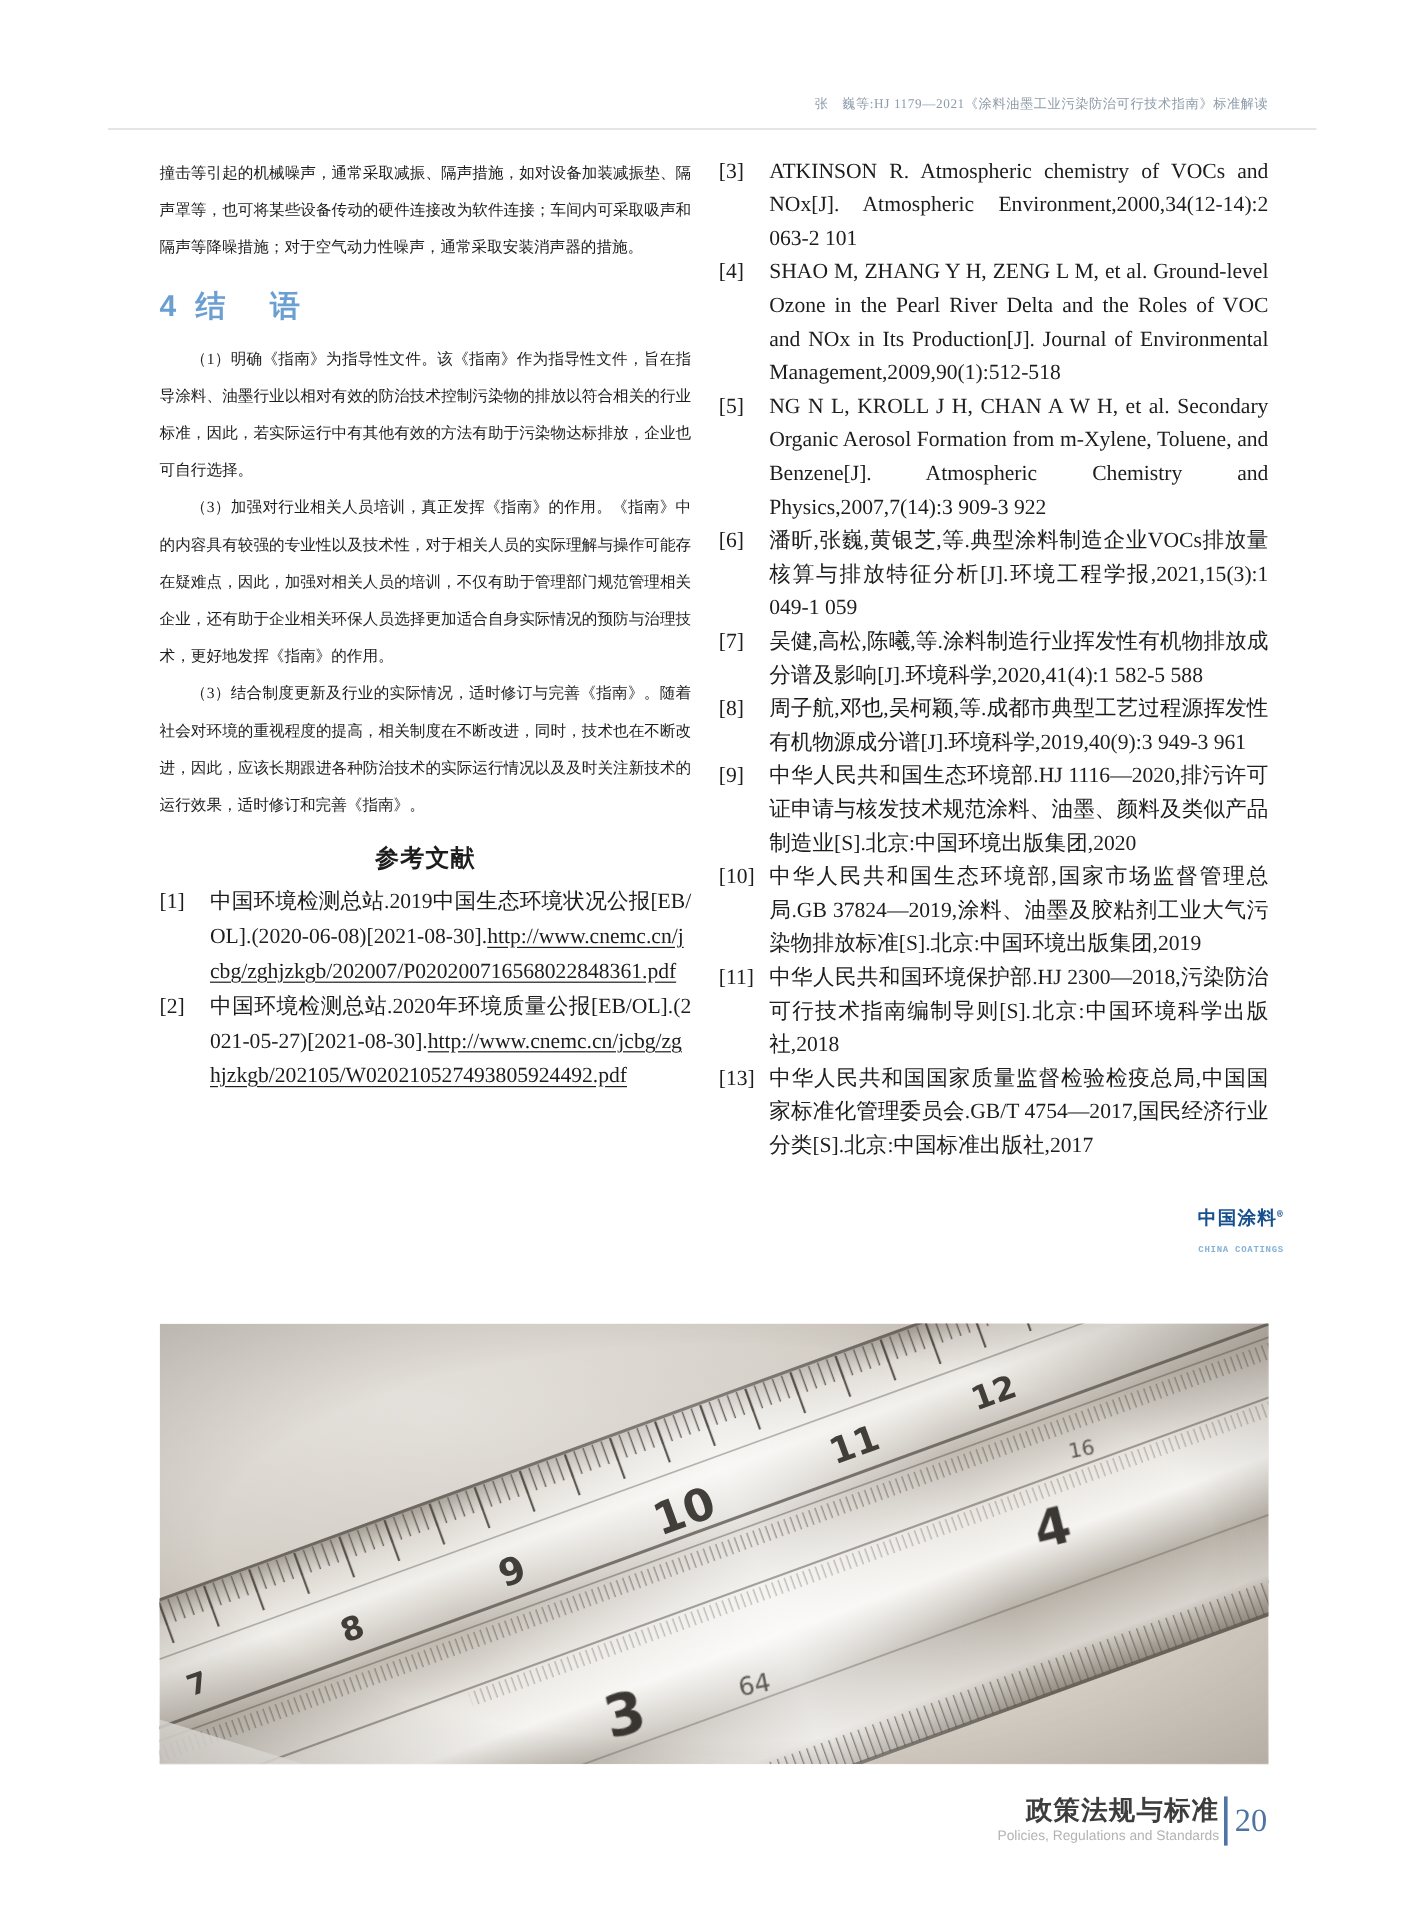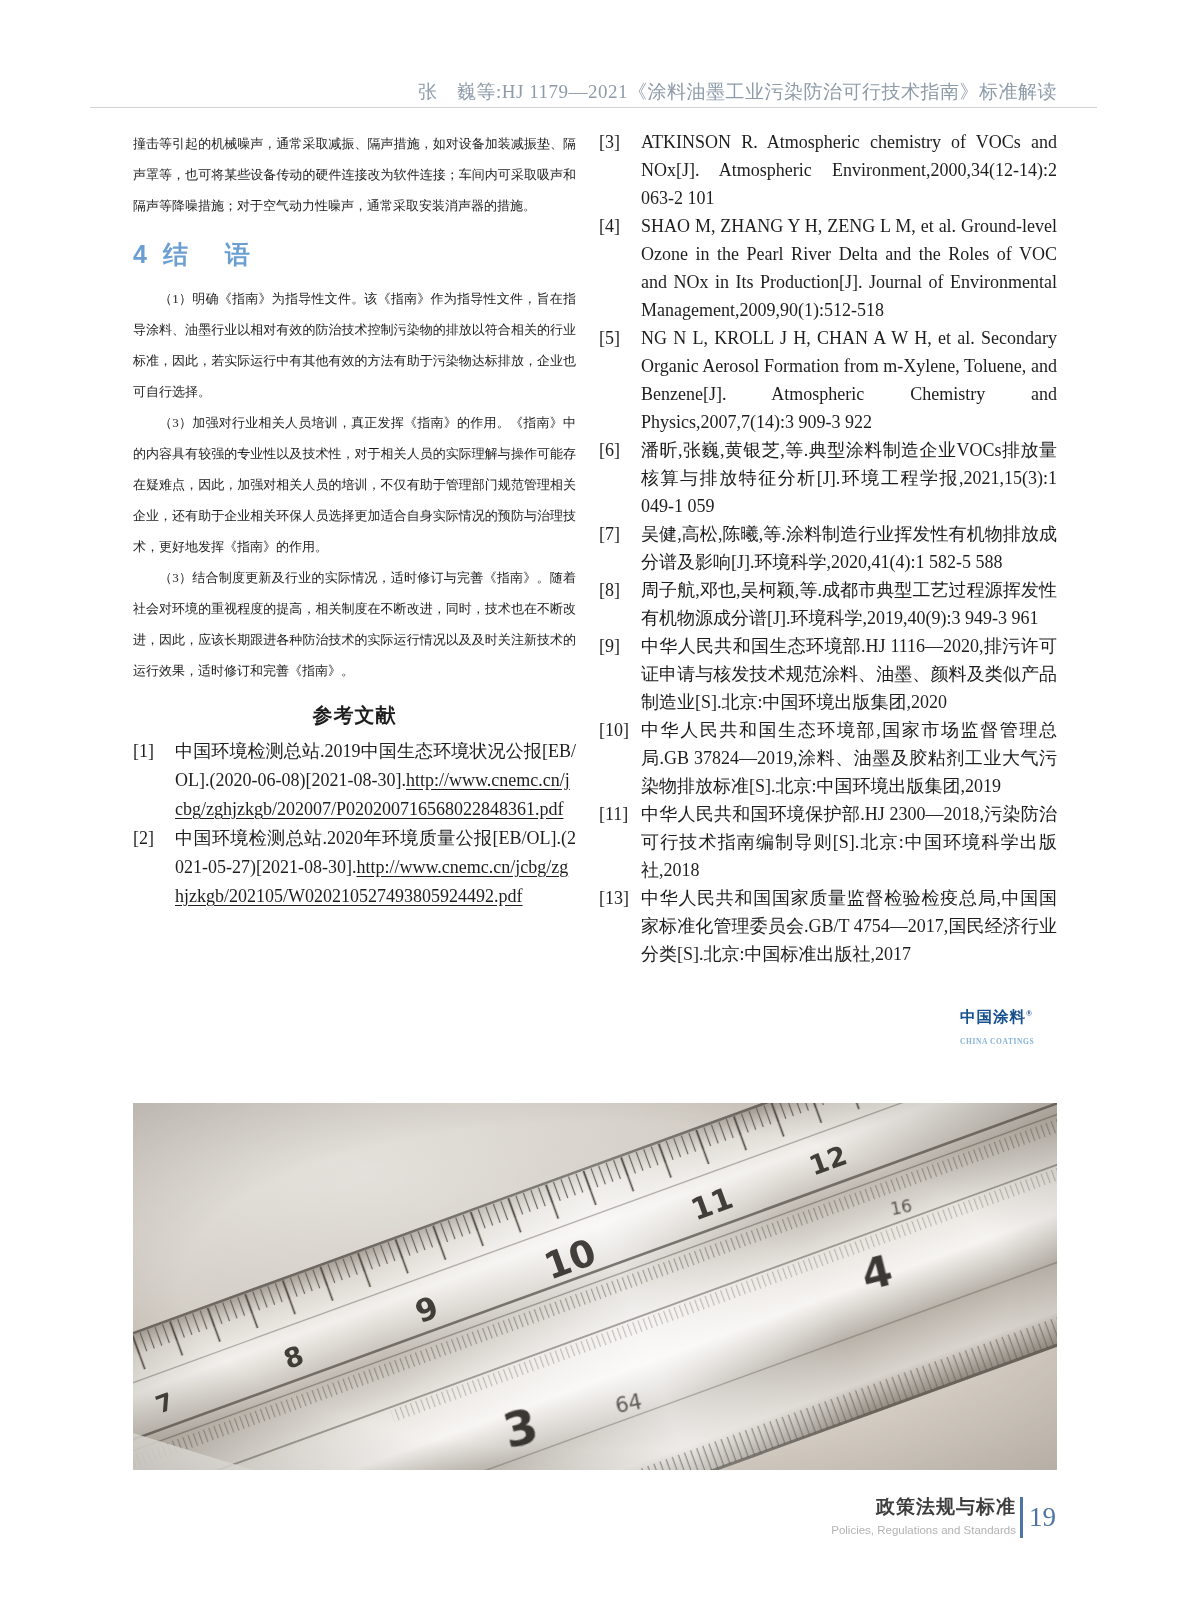--- a/index.html
+++ b/index.html
@@ -3,21 +3,21 @@
 <meta charset="utf-8">
 <style>
   html,body{margin:0;padding:0;background:#e8e8e8;}
   .page{
     position:relative;width:1187px;height:1600px;margin:0 auto;
     background:#ffffff;font-family:"Liberation Serif",serif;color:#1d1d1d;
     overflow:hidden;
   }
   
   .header-title{
-    position:absolute;top:79px;right:130px;font-size:19px;color:#8e9ba9;
+    position:absolute;top:79px;right:130px;font-size:11px;color:#8e9ba9;
     letter-spacing:.5px;white-space:nowrap;
   }
   .header-rule{
     position:absolute;top:107px;left:90px;width:1007px;height:1px;background:#d4d4d4;
   }
   
   .col{position:absolute;top:128px;}
   .col-left{left:133px;width:443px;}
   .col-right{left:599px;width:458px;}
   .body-para{
@@ -36,31 +36,31 @@
     letter-spacing:1px;
   }
   .ref-item{display:flex;font-size:18px;line-height:29px;}
   .ref-item .no{flex:0 0 42px;}
   .ref-item .txt{flex:1;text-align:justify;word-break:break-all;}
   .col-right .ref-item{line-height:28px;font-size:18px;}
   .col-right .ref-item .txt{word-break:normal;}
   .url{text-decoration:underline;text-underline-offset:3px;}
   
   .logo{
-    position:absolute;left:960px;top:1008px;width:110px;text-align:left;
-    font-family:Liberation Serif, serif;line-height:1.1;background:#fff;
+    position:absolute;left:960px;top:1008px;width:110px;text-align:right;
+    font-family:Liberation Mono, monospace;line-height:1.1;background:#fff;
   }
   .logo-cn{color:#17508e;font-weight:bold;font-size:15.5px;letter-spacing:1px;}
   .logo-mark{font-size:8px;vertical-align:super;color:#17508e;}
   .logo-en{color:#85b2d8;font-size:7.5px;letter-spacing:.6px;margin-top:13px;font-weight:bold;}
   
   .photo{position:absolute;left:133px;top:1103px;width:924px;height:367px;}
   
   .footer-cn{
-    position:absolute;top:1494px;right:171px;font-size:19px;font-weight:bold;
+    position:absolute;top:1494px;right:171px;font-size:22px;font-weight:bold;
     color:#3d3d3d;font-family:"Liberation Sans",sans-serif;letter-spacing:1px;
   }
   .footer-en{
     position:absolute;top:1524px;right:171px;font-size:11.5px;color:#b3b3b3;
     font-family:"Liberation Sans",sans-serif;
   }
   .footer-bar{
     position:absolute;left:1020px;top:1497px;width:3px;height:41px;background:#4f74a3;
   }
   .footer-page{
@@ -238,15 +238,15 @@
       </g>
 
       <path d="M0,330 L120,367 L0,367 Z" fill="#f3f1ed" opacity="0.85"></path>
       <rect x="0" y="0" width="924" height="367" fill="url(#vignette)"></rect>
     </svg>
   </div>
 
   <div class="footer-cn">政策法规与标准</div>
   <div class="footer-en">Policies, Regulations and Standards</div>
   <div class="footer-bar"></div>
-  <div class="footer-page">19</div>
+  <div class="footer-page">20</div>
 
 </div>
 
 </body></html>

